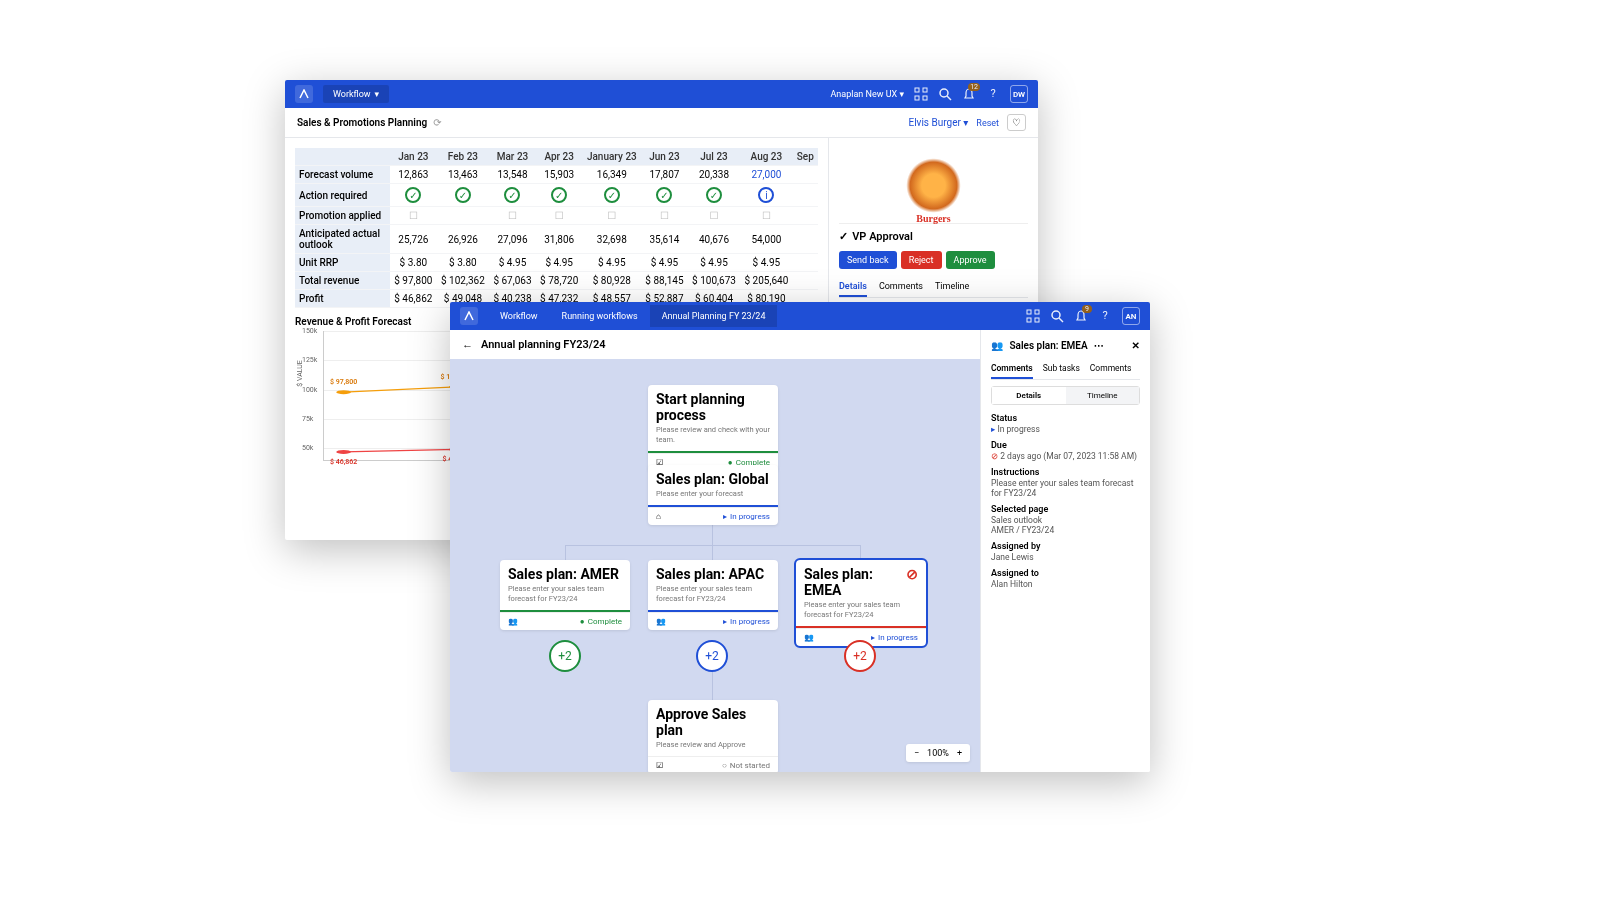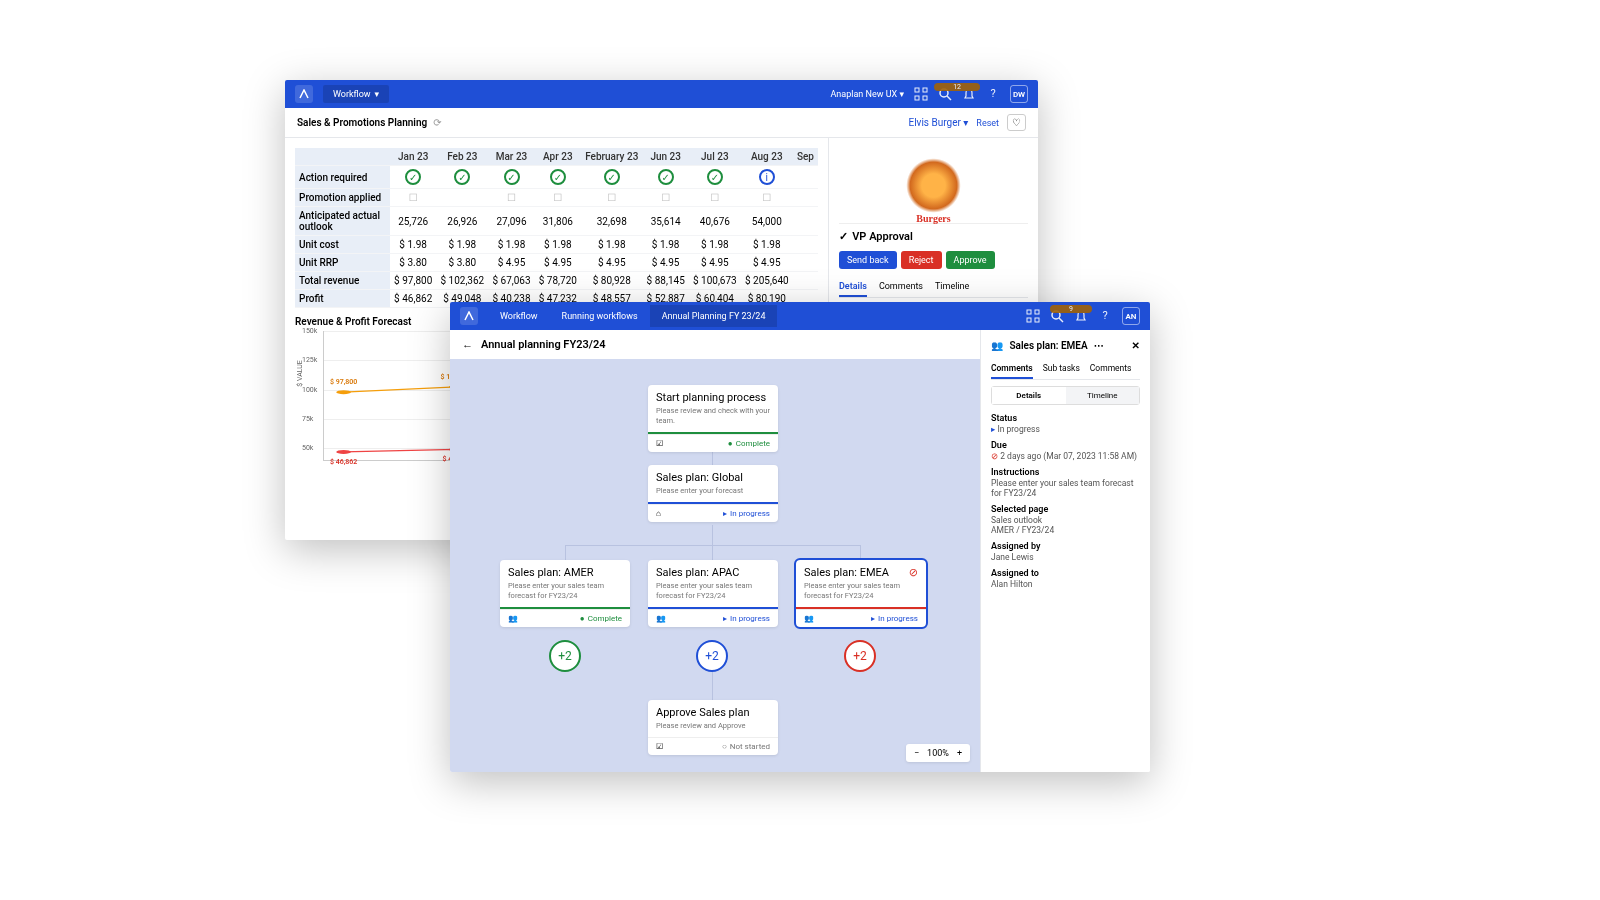--- a/index.html
+++ b/index.html
@@ -6,21 +6,21 @@
 body{background:#fff;position:relative;width:1600px;height:900px;overflow:hidden}
 .window{position:absolute;background:#fff;box-shadow:0 10px 40px rgba(0,0,0,.25);border-radius:2px;overflow:hidden}
 .w1{left:285px;top:80px;width:753px;height:460px}
 .w2{left:450px;top:302px;width:700px;height:470px}
 .topbar{background:#1f4fd6;height:28px;display:flex;align-items:center;color:#fff;font-size:9px;padding:0 10px}
 .logo{width:18px;height:18px;background:rgba(255,255,255,.15);border-radius:3px;display:flex;align-items:center;justify-content:center;margin-right:10px}
 .logo svg{width:10px;height:10px}
 .tab-chev{background:rgba(0,0,0,.15);padding:4px 10px;border-radius:2px;display:flex;align-items:center;gap:4px}
 .topbar-right{margin-left:auto;display:flex;align-items:center;gap:10px}
 .tb-ico{width:14px;height:14px;opacity:.9;position:relative}
-.badge{position:absolute;top:-4px;right:-4px;background:#a16207;color:#fff;font-size:7px;border-radius:7px;padding:0 19px;min-width:10px;text-align:center}
+.badge{position:absolute;top:-4px;right:-4px;background:#a16207;color:#fff;font-size:7px;border-radius:7px;padding:0 2px;min-width:10px;text-align:center}
 .avatar{width:18px;height:18px;border-radius:3px;border:1px solid rgba(255,255,255,.5);display:flex;align-items:center;justify-content:center;font-size:8px;font-weight:600}
 .subbar{height:30px;border-bottom:1px solid #e5e7eb;display:flex;align-items:center;padding:0 12px;font-size:10px}
 .subbar-right{margin-left:auto;display:flex;align-items:center;gap:8px}
 .link-btn{color:#1f4fd6;font-size:9px;cursor:pointer}
 .w1-body{display:flex;height:calc(100% - 58px)}
 .w1-left{flex:1;padding:10px;overflow:hidden}
 .w1-right{width:210px;border-left:1px solid #e5e7eb;padding:10px;font-size:9px}
 .btn{padding:4px 8px;border-radius:3px;font-size:9px;color:#fff;cursor:pointer;border:none}
 .btn-blue{background:#1f4fd6}.btn-red{background:#d93025}.btn-green{background:#1e8e3e}
 .tabs{display:flex;gap:12px;border-bottom:1px solid #e5e7eb;margin:8px 0;font-size:9px}
@@ -40,21 +40,21 @@
 .w2 .topbar{background:#1f4fd6}
 .nav-tabs{display:flex;gap:0;font-size:9px}
 .nav-tab{padding:6px 12px;cursor:pointer}
 .nav-tab.active{background:rgba(0,0,0,.15)}
 .w2-body{display:flex;height:calc(100% - 28px)}
 .canvas{flex:1;background:#d1d9f0;position:relative;overflow:hidden}
 .canvas-header{background:#fff;padding:8px 12px;display:flex;align-items:center;gap:8px;font-size:11px;font-weight:600}
 .node{position:absolute;background:#fff;border-radius:4px;width:130px;font-size:8px;box-shadow:0 1px 3px rgba(0,0,0,.1)}
 .node.selected{outline:2px solid #1f4fd6}
 .node-body{padding:6px 8px}
-.node-title{font-weight:400;font-size:11px;margin-bottom:2px}
+.node-title{font-weight:700;font-size:14px;margin-bottom:2px}
 .node-desc{color:#777;font-size:7.5px;line-height:1.3}
 .node-bar{height:2px}
 .bar-green{background:#1e8e3e}.bar-blue{background:#1f4fd6}.bar-red{background:#d93025}
 .node-footer{border-top:1px solid #eee;padding:4px 8px;display:flex;justify-content:space-between;align-items:center;font-size:8px}
 .status-pill{display:flex;align-items:center;gap:3px}
 .status-pill.complete{color:#1e8e3e}.status-pill.progress{color:#1f4fd6}.status-pill.notstarted{color:#777}
 .plus-circle{position:absolute;width:32px;height:32px;border:2px solid;border-radius:50%;display:flex;align-items:center;justify-content:center;font-size:12px;background:#fff}
 .pc-green{border-color:#1e8e3e;color:#1e8e3e}.pc-blue{border-color:#1f4fd6;color:#1f4fd6}.pc-red{border-color:#d93025;color:#d93025}
 .zoom{position:absolute;bottom:10px;right:10px;background:#fff;border-radius:3px;padding:4px 8px;font-size:9px;display:flex;gap:8px;align-items:center;box-shadow:0 1px 3px rgba(0,0,0,.1)}
 .panel{width:170px;background:#fff;border-left:1px solid #e5e7eb;padding:10px;font-size:9px;overflow-y:auto}
@@ -122,28 +122,40 @@
   <div class="w1-body">
     <div class="w1-left">
       <table>
         <thead>
             <tr id="tbl-head">
               <th></th>
               <th>Jan 23</th>
               <th>Feb 23</th>
               <th>Mar 23</th>
               <th>Apr 23</th>
-              <th>February 23</th>
+              <th>January 23</th>
               <th>Jun 23</th>
               <th>Jul 23</th>
               <th>Aug 23</th>
               <th>Sep</th>
             </tr>
           </thead>
         <tbody id="tbl-body">
+            <tr>
+              <td>Forecast volume</td>
+              <td style="">12,863</td>
+              <td style="">13,463</td>
+              <td style="">13,548</td>
+              <td style="">15,903</td>
+              <td style="">16,349</td>
+              <td style="">17,807</td>
+              <td style="">20,338</td>
+              <td style="color:#1f4fd6">27,000</td>
+              <td style=""></td>
+            </tr>
             <tr>
               <td>Action required</td>
               <td><span class="chk-circle">✓</span></td>
               <td><span class="chk-circle">✓</span></td>
               <td><span class="chk-circle">✓</span></td>
               <td><span class="chk-circle">✓</span></td>
               <td><span class="chk-circle">✓</span></td>
               <td><span class="chk-circle">✓</span></td>
               <td><span class="chk-circle">✓</span></td>
               <td><span class="chk-circle blue">i</span></td>
@@ -164,32 +176,20 @@
             <tr>
               <td>Anticipated actual outlook</td>
               <td style="">25,726</td>
               <td style="">26,926</td>
               <td style="">27,096</td>
               <td style="">31,806</td>
               <td style="">32,698</td>
               <td style="">35,614</td>
               <td style="">40,676</td>
               <td style="">54,000</td>
-              <td style=""></td>
-            </tr>
-            <tr>
-              <td>Unit cost</td>
-              <td style="">$ 1.98</td>
-              <td style="">$ 1.98</td>
-              <td style="">$ 1.98</td>
-              <td style="">$ 1.98</td>
-              <td style="">$ 1.98</td>
-              <td style="">$ 1.98</td>
-              <td style="">$ 1.98</td>
-              <td style="">$ 1.98</td>
               <td style=""></td>
             </tr>
             <tr>
               <td>Unit RRP</td>
               <td style="">$ 3.80</td>
               <td style="">$ 3.80</td>
               <td style="">$ 4.95</td>
               <td style="">$ 4.95</td>
               <td style="">$ 4.95</td>
               <td style="">$ 4.95</td>

